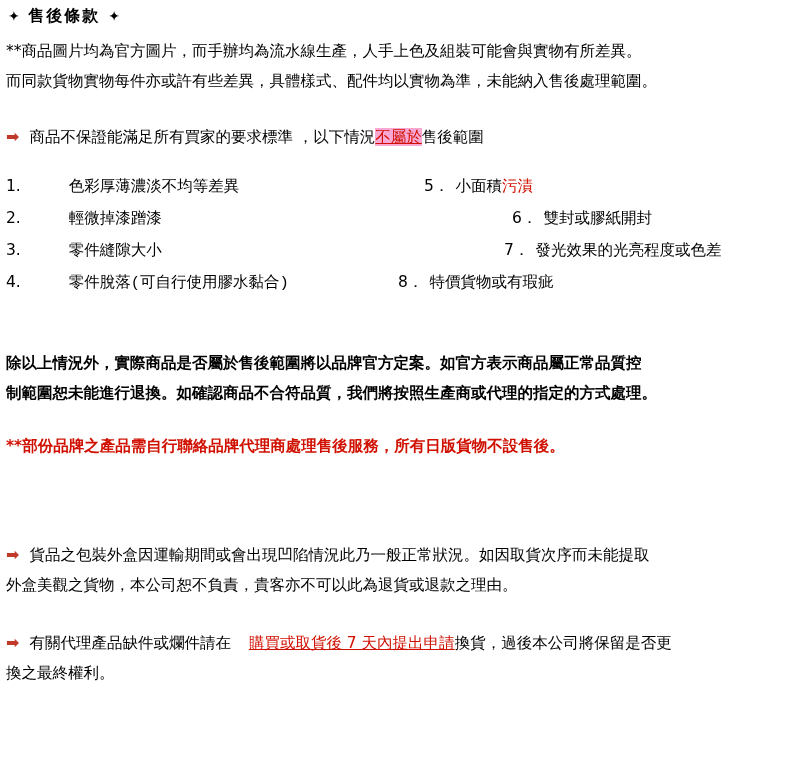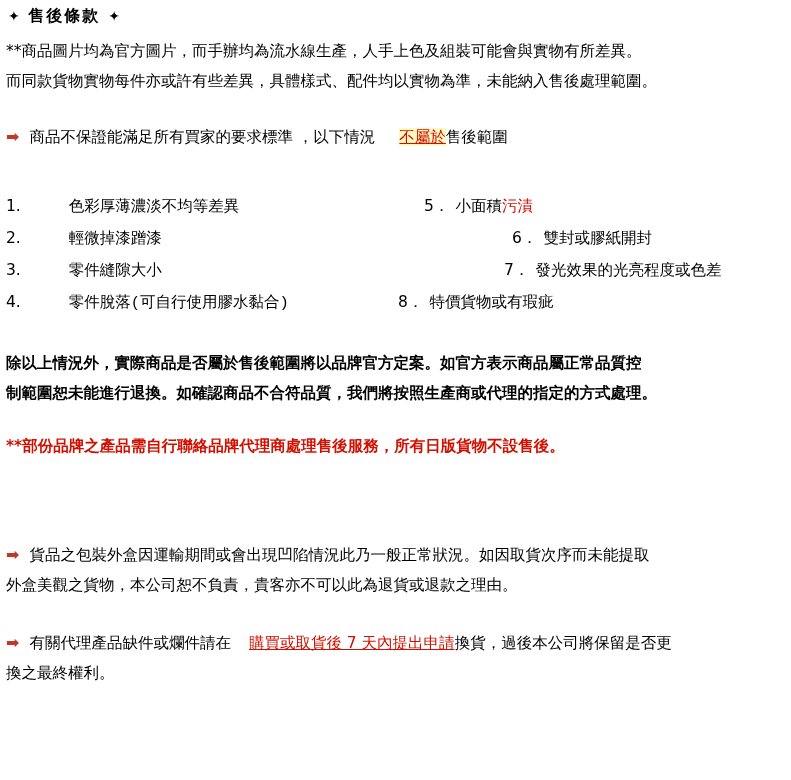--- a/index.html
+++ b/index.html
@@ -54,38 +54,36 @@
     font-size: 15.5px;
     line-height: 26px;
   }
   .arrow {
     color: #c0392b;
     font-weight: bold;
     margin-right: 10px;
     font-size: 16px;
   }
   .hl-yellow {
-    background: #fef9c3;
+    background: #f9a8d4;
     color: #d01000;
     text-decoration: underline;
-    margin-left: 24px;
   }
   .l-excl { top: 124px; }
   .list-zone {
     position: absolute;
     left: 0;
     top: 176px;
     width: 791px;
     height: 130px;
     font-size: 15.5px;
   }
   .li {
     position: absolute;
     white-space: nowrap;
-    margin-top: 20px;
   }
   .li .num {
     display: inline-block;
   }
   .li .txt {
     margin-left: 6px;
   }
   .red-word { color: #d01000; text-align: center; }
   .p-policy { top: 348px; font-weight: bold; }
   .p-brand {

